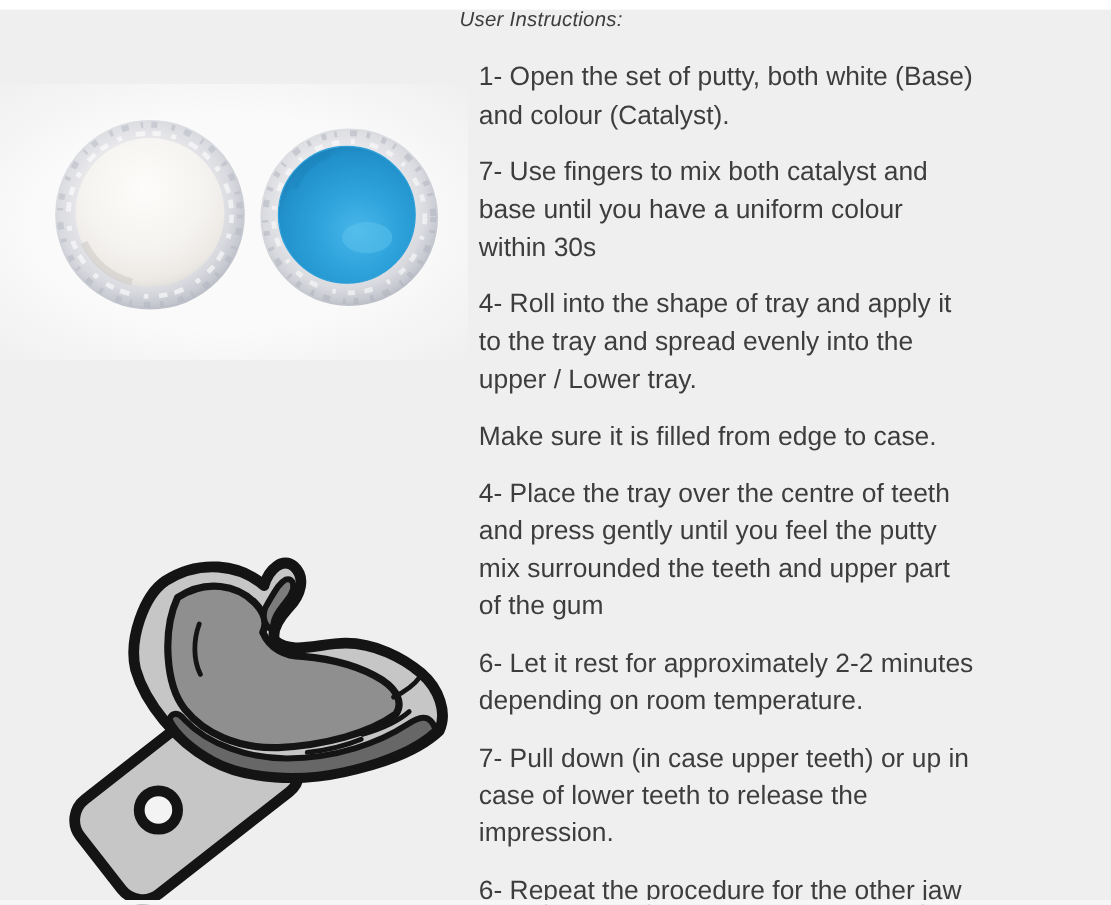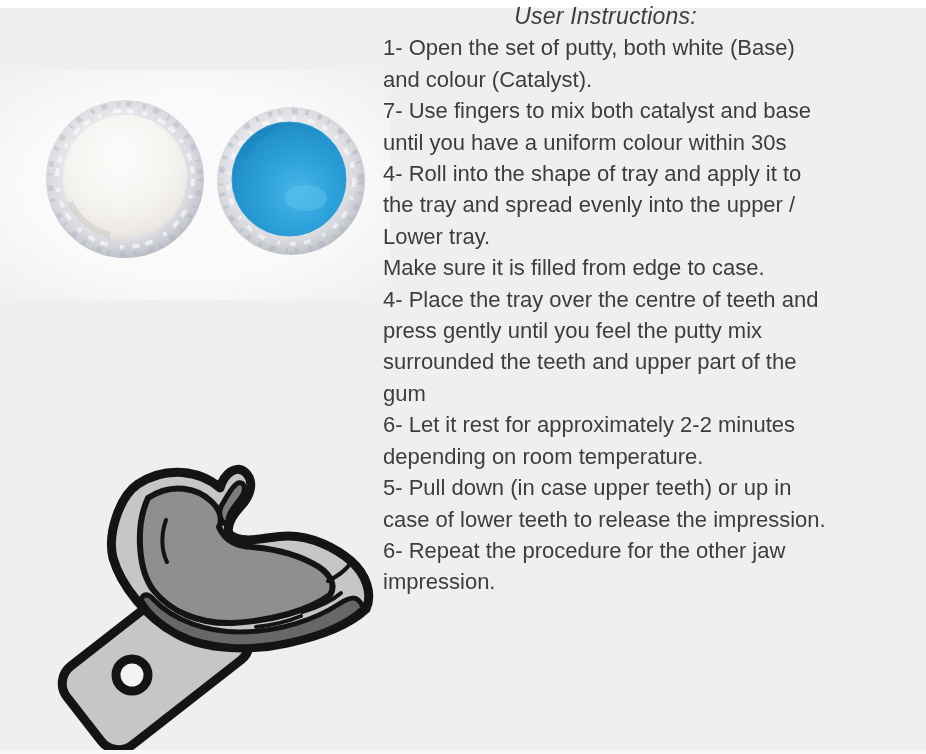--- a/index.html
+++ b/index.html
@@ -43,27 +43,27 @@
     left: 48px; top: 462px;
     width: 334px; height: 292px;
   }
   .text-col {
     position: absolute;
     left: 383px; top: 1px;
     width: 445px;
   }
   .title {
     font-style: italic;
-    font-size: 23px;
+    font-size: 17px;
     line-height: 31.4px;
-    text-align: center;
+    text-align: left;
     letter-spacing: 0.2px;
   }
   .text-col p {
-    margin: 0;
+    margin: 16px;
     font-size: 22px;
     line-height: 31.4px;
     letter-spacing: 0px;
   }
 </style>
 </head>
 <body>
 
 <div class="strip-top"></div>
 
@@ -168,17 +168,17 @@
 </div>
 
 <div class="text-col">
   <div class="title">User Instructions:</div>
   <p>1- Open the set of putty, both white (Base) and colour (Catalyst).</p>
   <p>7- Use fingers to mix both catalyst and base until you have a uniform colour within 30s</p>
   <p>4- Roll into the shape of tray and apply it to the tray and spread evenly into the upper / Lower tray.</p>
   <p>Make sure it is filled from edge to case.</p>
   <p>4- Place the tray over the centre of teeth and press gently until you feel the putty mix surrounded the teeth and upper part of the gum</p>
   <p>6- Let it rest for approximately 2-2 minutes depending on room temperature.</p>
-  <p>5- Pull down (in case upper teeth) or up in case of lower teeth to release the impression.</p>
+  <p>7- Pull down (in case upper teeth) or up in case of lower teeth to release the impression.</p>
   <p>6- Repeat the procedure for the other jaw impression.</p>
 </div>
 
 <div class="strip-bottom"></div>
 
 </body></html>

